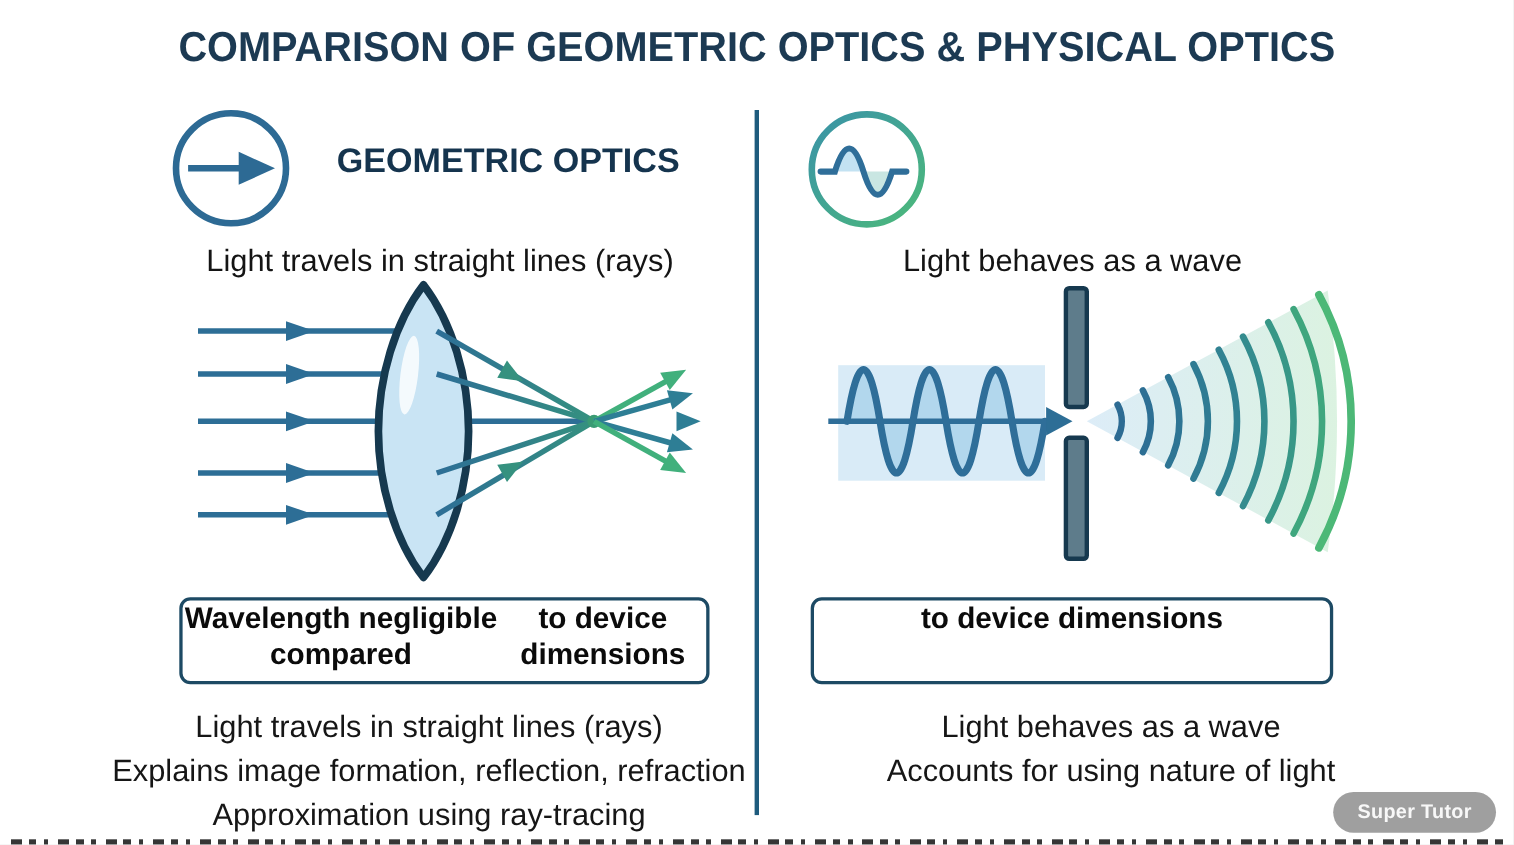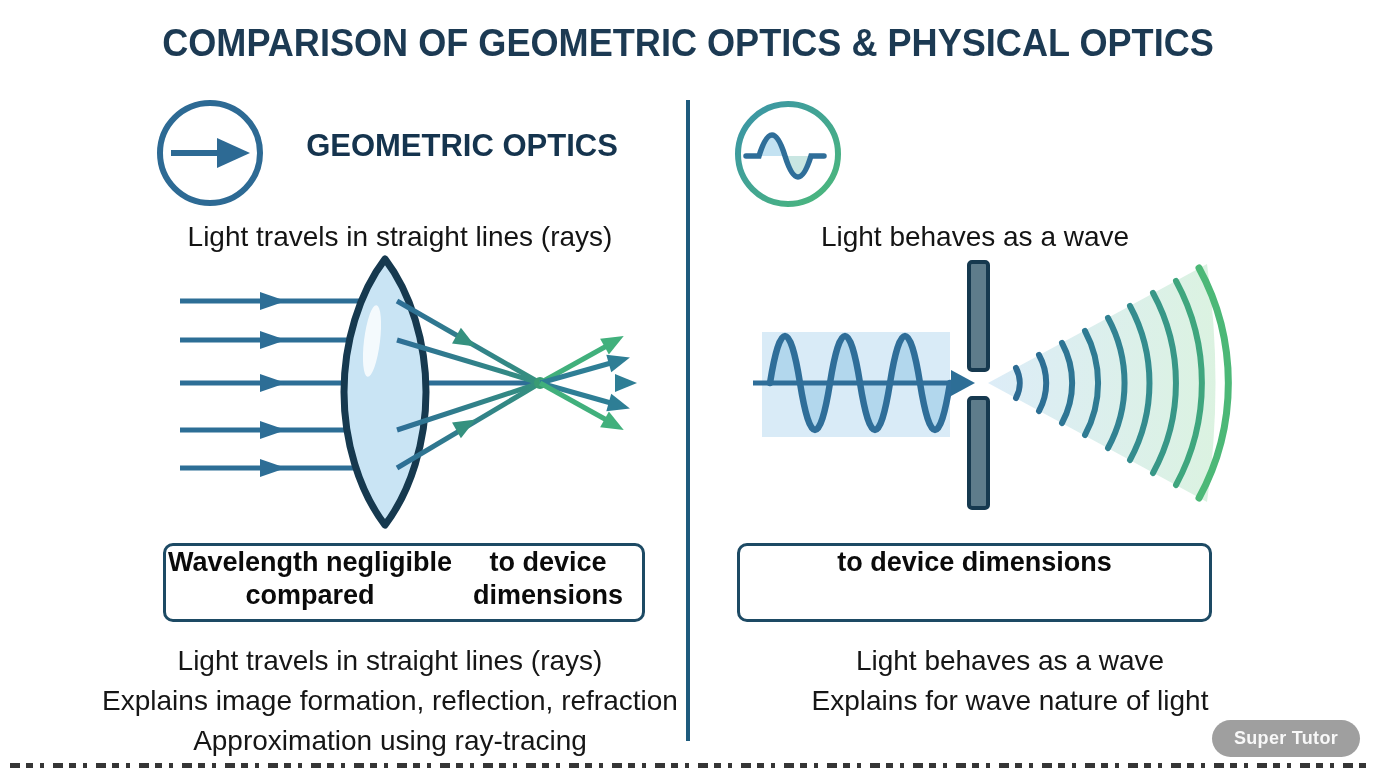--- a/index.html
+++ b/index.html
@@ -186,21 +186,21 @@
     <div>to device dimensions</div>
   </div>
 
   <div class="points left">
     <div>Light travels in straight lines (rays)</div>
     <div>Explains image formation, reflection, refraction</div>
     <div>Approximation using ray-tracing</div>
   </div>
   <div class="points right">
     <div>Light behaves as a wave</div>
-    <div>Explains for wave nature of light</div>
+    <div>Accounts for using nature of light</div>
   </div>
 
   <div class="watermark">
     <span>Super Tutor</span>
   </div>
 
   <div class="cutoff"></div>
 
 </div>
 

